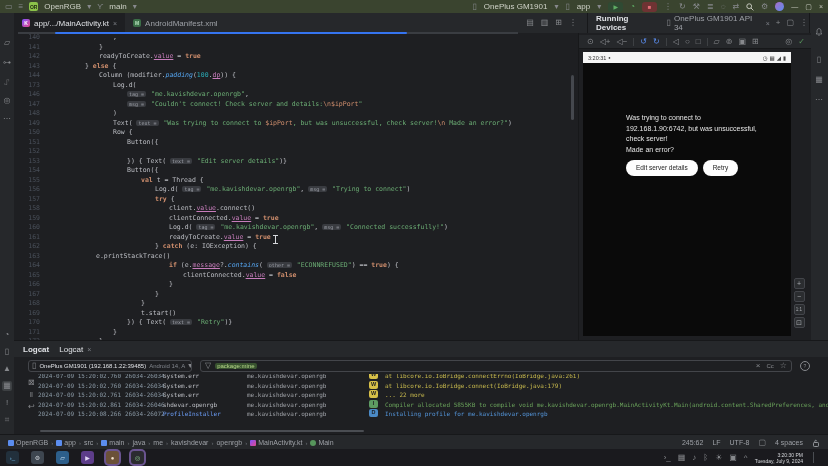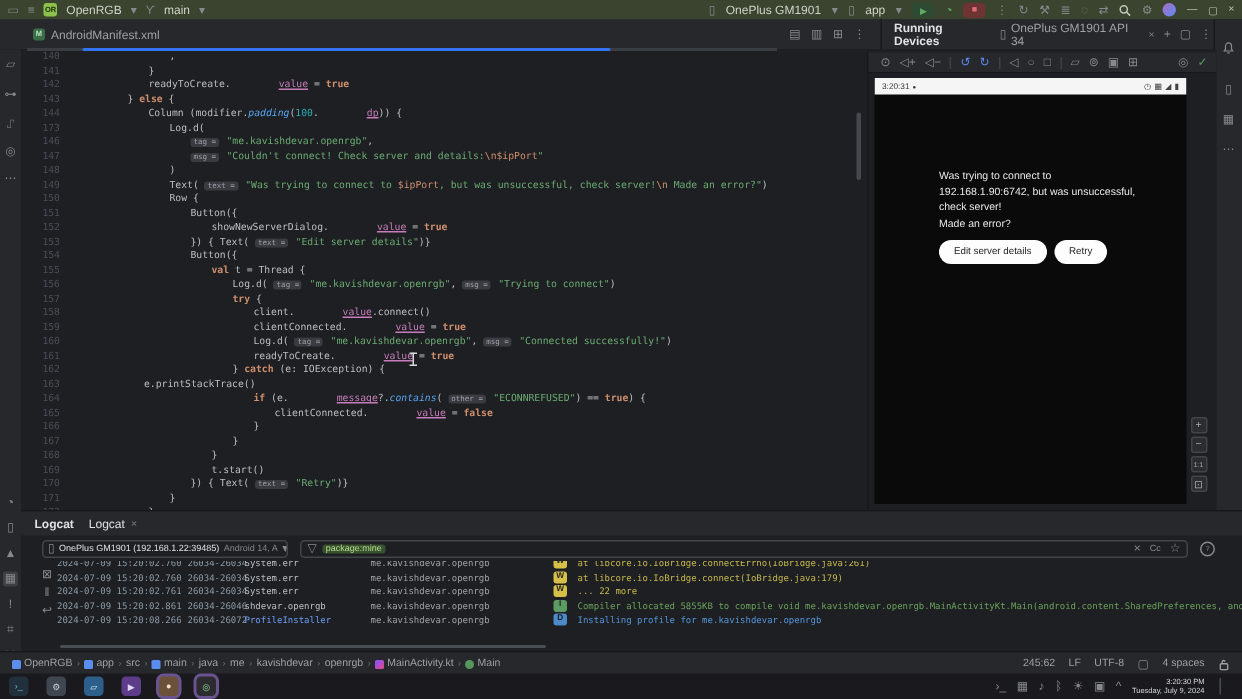--- a/index.html
+++ b/index.html
@@ -41,21 +41,21 @@
   .stripe-right{right:0;top:13px;width:18px;height:421px;border-left:1px solid #17181a;background:#26282b;}
   .stripe-right .ic{left:4px;}
   
   .editor{left:14px;top:33px;width:564px;height:307px;background:#1e1f22;overflow:hidden;
           font-family:"DejaVu Sans Mono",monospace;font-size:6.5px;}
   .code-row{display:flex;height:9.5px;line-height:9.5px;white-space:pre;}
   .gut{width:26px;text-align:right;color:#494f59;flex:none;}
   .code{flex:none;}
   .tk-p{color:#bcbec4;} .tk-k{color:#cf8e6d;font-weight:bold;} .tk-s{color:#6aab73;} .tk-n{color:#2aacb8;}
   .tk-f{color:#56a8f5;font-style:italic;} .tk-e{color:#cf8e6d;}
-  .tk-r{color:#c77dbb;text-decoration:underline;text-underline-offset:1px;margin-left:32px;}
+  .tk-r{color:#c77dbb;text-decoration:underline;text-underline-offset:1px;}
   .tk-h{background:#393b40;color:#9da0a8;font-size:5px;border-radius:2px;padding:0 2px;margin-right:1px;}
   .vscroll{left:571px;top:75px;width:3px;height:45px;background:#45484e;border-radius:2px;}
   .ibeam{left:275px;top:235px;width:1px;height:9px;background:#d6d8dc;}
   .ibeam::before,.ibeam::after{content:"";position:absolute;left:-2px;width:5px;height:1px;background:#d6d8dc;}
   .ibeam::after{bottom:0;}
   
   .device-panel{left:578px;top:33px;width:232px;height:307px;background:#1e1f22;border-left:1px solid #17181a;}
   .dev-toolbar{position:absolute;left:0;top:2px;width:232px;height:14px;display:flex;align-items:center;gap:6px;padding-left:8px;background:#26282b;border-bottom:1px solid #17181a;box-sizing:border-box;}
   .dev-toolbar .sep{width:1px;height:8px;background:#3d4043;}
   .dev-screen{position:absolute;left:4px;top:19px;width:208px;height:284px;background:#0a0a0a;overflow:hidden;}
@@ -156,20 +156,25 @@
       <span class="ic">⚙</span>
       <span class="avatar"></span>
       <span class="winbtn">—</span>
       <span class="winbtn">▢</span>
       <span class="winbtn">×</span>
     </div>
   </div>
 
   <div class="abs row2">
     <div class="tabs">
+      <div class="tab active">
+        <span class="fic kt">K</span>
+        <span>app/.../MainActivity.kt</span>
+        <span class="closex">×</span>
+      </div>
       <div class="tab">
         <span class="fic xml">M</span>
         <span>AndroidManifest.xml</span>
       </div>
     </div>
     <div class="viewicons">
       <span class="ic">▤</span>
       <span class="ic">▥</span>
       <span class="ic">⊞</span>
       <span class="ic">⋮</span>
@@ -224,21 +229,21 @@
         <div class="code-row"><span class="gut">142</span><span class="code" style="padding-left: 59px;"><span class="tk-p">readyToCreate.</span><span class="tk-r">value</span><span class="tk-p"> = </span><span class="tk-k">true</span></span></div>
         <div class="code-row"><span class="gut">143</span><span class="code" style="padding-left: 45px;"><span class="tk-p">} </span><span class="tk-k">else</span><span class="tk-p"> {</span></span></div>
         <div class="code-row"><span class="gut">144</span><span class="code" style="padding-left: 59px;"><span class="tk-p">Column (modifier.</span><span class="tk-f">padding</span><span class="tk-p">(</span><span class="tk-n">100</span><span class="tk-p">.</span><span class="tk-r">dp</span><span class="tk-p">)) {</span></span></div>
         <div class="code-row"><span class="gut">173</span><span class="code" style="padding-left: 73px;"><span class="tk-p">Log.d(</span></span></div>
         <div class="code-row"><span class="gut">146</span><span class="code" style="padding-left: 87px;"><span class="tk-h">tag =</span><span class="tk-s"> "me.kavishdevar.openrgb"</span><span class="tk-p">,</span></span></div>
         <div class="code-row"><span class="gut">147</span><span class="code" style="padding-left: 87px;"><span class="tk-h">msg =</span><span class="tk-s"> "Couldn't connect! Check server and details:</span><span class="tk-e">\n</span><span class="tk-e">$ipPort</span><span class="tk-s">"</span></span></div>
         <div class="code-row"><span class="gut">148</span><span class="code" style="padding-left: 73px;"><span class="tk-p">)</span></span></div>
         <div class="code-row"><span class="gut">149</span><span class="code" style="padding-left: 73px;"><span class="tk-p">Text( </span><span class="tk-h">text =</span><span class="tk-s"> "Was trying to connect to </span><span class="tk-e">$ipPort</span><span class="tk-s">, but was unsuccessful, check server!</span><span class="tk-e">\n</span><span class="tk-s"> Made an error?"</span><span class="tk-p">)</span></span></div>
         <div class="code-row"><span class="gut">150</span><span class="code" style="padding-left: 73px;"><span class="tk-p">Row {</span></span></div>
         <div class="code-row"><span class="gut">151</span><span class="code" style="padding-left: 87px;"><span class="tk-p">Button({</span></span></div>
-        <div class="code-row"><span class="gut">152</span><span class="code" style="padding-left: 101px;"><span class="tk-p">showNewServerDialog.</span><span class="tk-r">value</span><span class="tk-p"> = </span><span class="tk-k">true</span></span></div>
+        <div class="code-row"><span class="gut">152</span></div>
         <div class="code-row"><span class="gut">153</span><span class="code" style="padding-left: 87px;"><span class="tk-p">}) { Text( </span><span class="tk-h">text =</span><span class="tk-s"> "Edit server details"</span><span class="tk-p">)}</span></span></div>
         <div class="code-row"><span class="gut">154</span><span class="code" style="padding-left: 87px;"><span class="tk-p">Button({</span></span></div>
         <div class="code-row"><span class="gut">155</span><span class="code" style="padding-left: 101px;"><span class="tk-k">val</span><span class="tk-p"> t = Thread {</span></span></div>
         <div class="code-row"><span class="gut">156</span><span class="code" style="padding-left: 115px;"><span class="tk-p">Log.d( </span><span class="tk-h">tag =</span><span class="tk-s"> "me.kavishdevar.openrgb"</span><span class="tk-p">, </span><span class="tk-h">msg =</span><span class="tk-s"> "Trying to connect"</span><span class="tk-p">)</span></span></div>
         <div class="code-row"><span class="gut">157</span><span class="code" style="padding-left: 115px;"><span class="tk-k">try</span><span class="tk-p"> {</span></span></div>
         <div class="code-row"><span class="gut">158</span><span class="code" style="padding-left: 129px;"><span class="tk-p">client.</span><span class="tk-r">value</span><span class="tk-p">.connect()</span></span></div>
         <div class="code-row"><span class="gut">159</span><span class="code" style="padding-left: 129px;"><span class="tk-p">clientConnected.</span><span class="tk-r">value</span><span class="tk-p"> = </span><span class="tk-k">true</span></span></div>
         <div class="code-row"><span class="gut">160</span><span class="code" style="padding-left: 129px;"><span class="tk-p">Log.d( </span><span class="tk-h">tag =</span><span class="tk-s"> "me.kavishdevar.openrgb"</span><span class="tk-p">, </span><span class="tk-h">msg =</span><span class="tk-s"> "Connected successfully!"</span><span class="tk-p">)</span></span></div>
         <div class="code-row"><span class="gut">161</span><span class="code" style="padding-left: 129px;"><span class="tk-p">readyToCreate.</span><span class="tk-r">value</span><span class="tk-p"> = </span><span class="tk-k">true</span></span></div>
         <div class="code-row"><span class="gut">162</span><span class="code" style="padding-left: 115px; text-align: right;"><span class="tk-p">} </span><span class="tk-k">catch</span><span class="tk-p"> (e: IOException) {</span></span></div>

